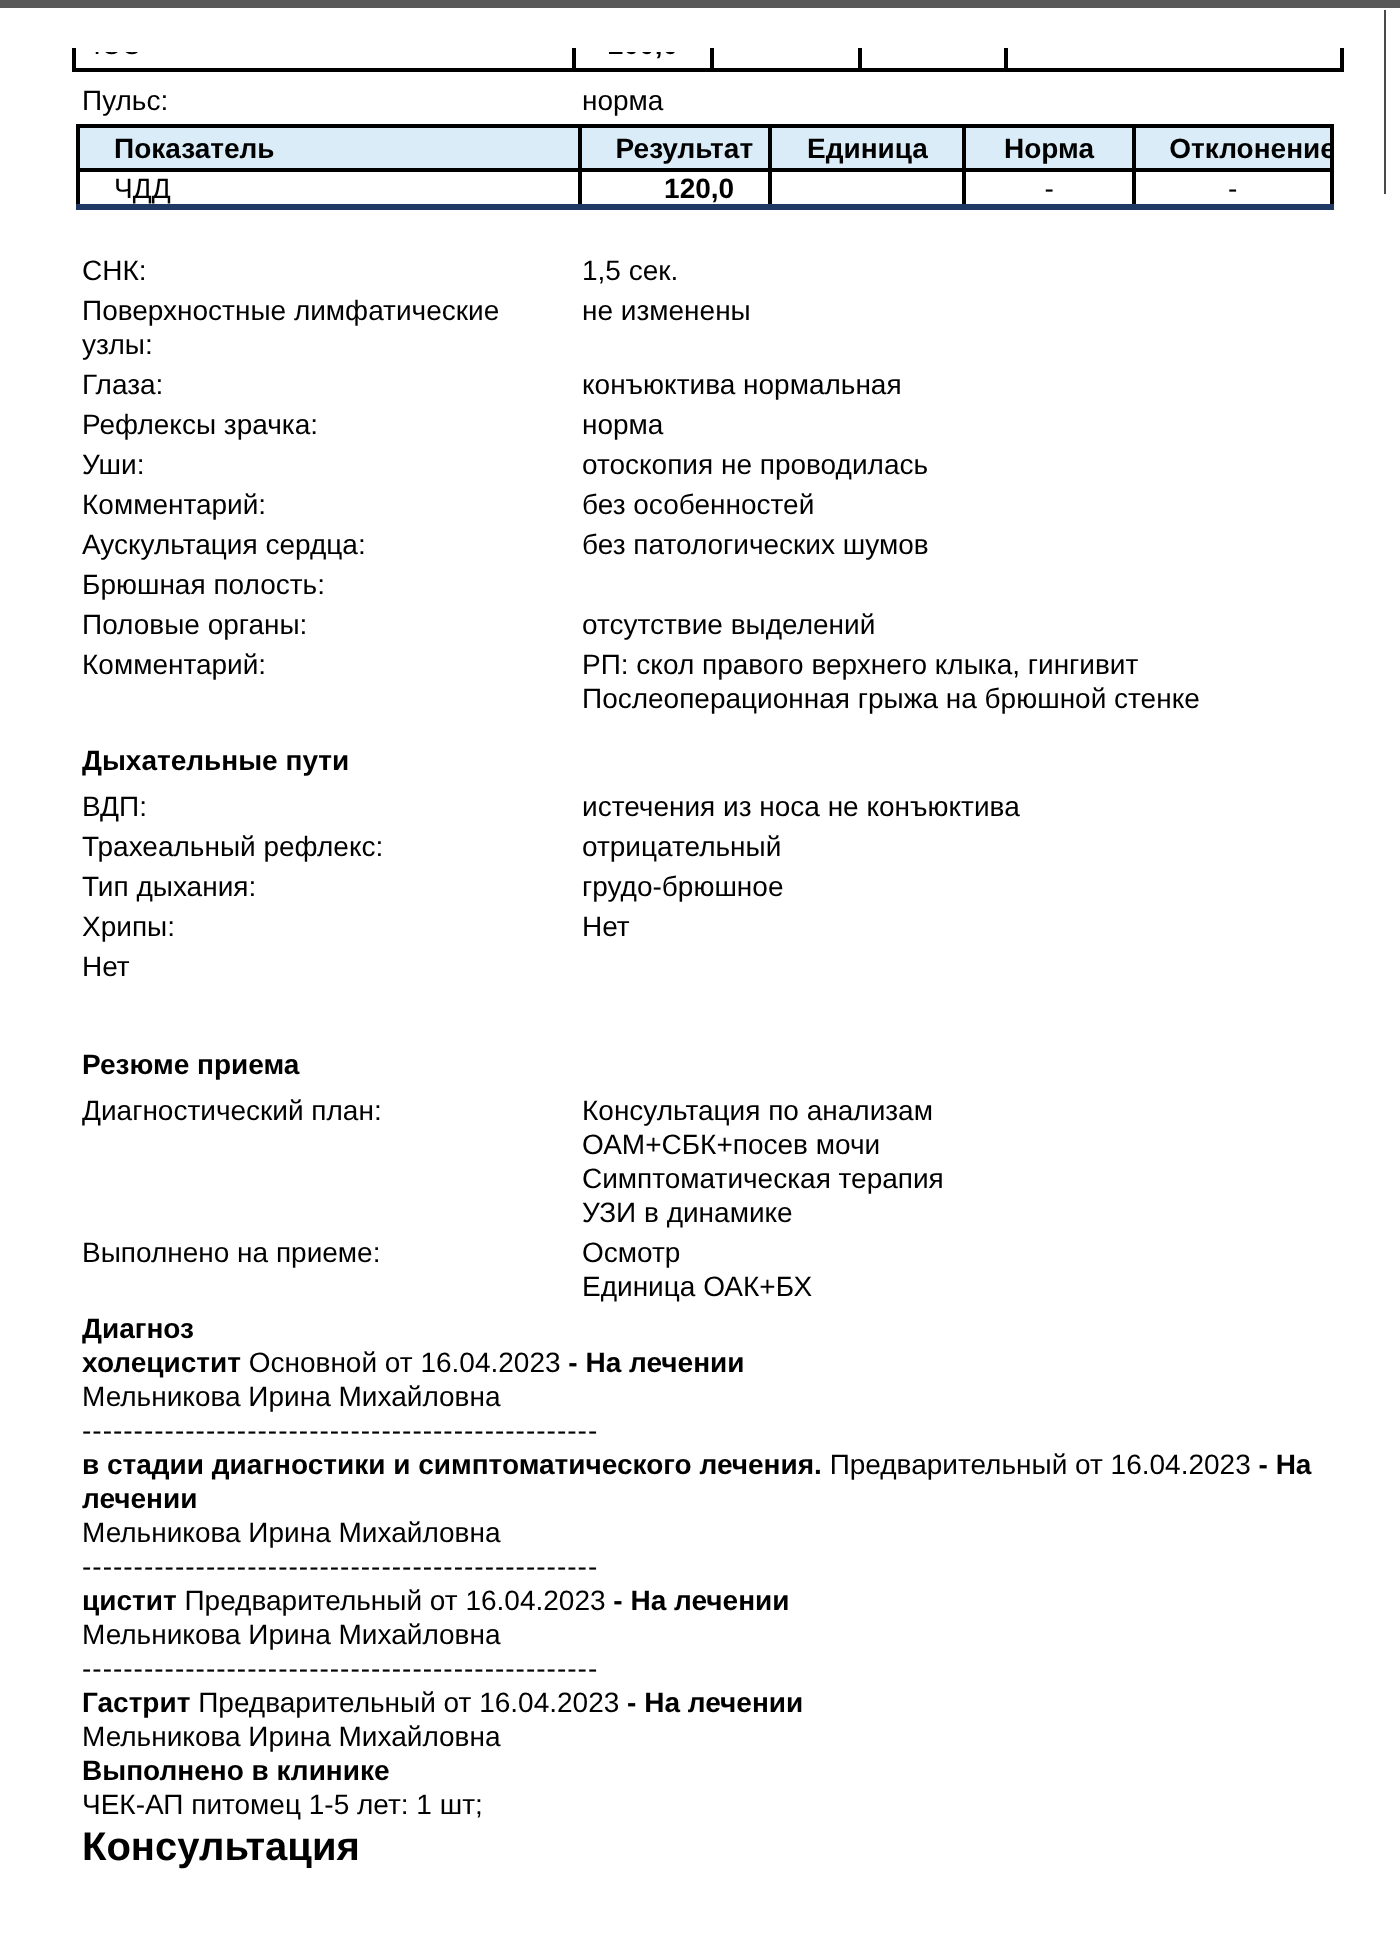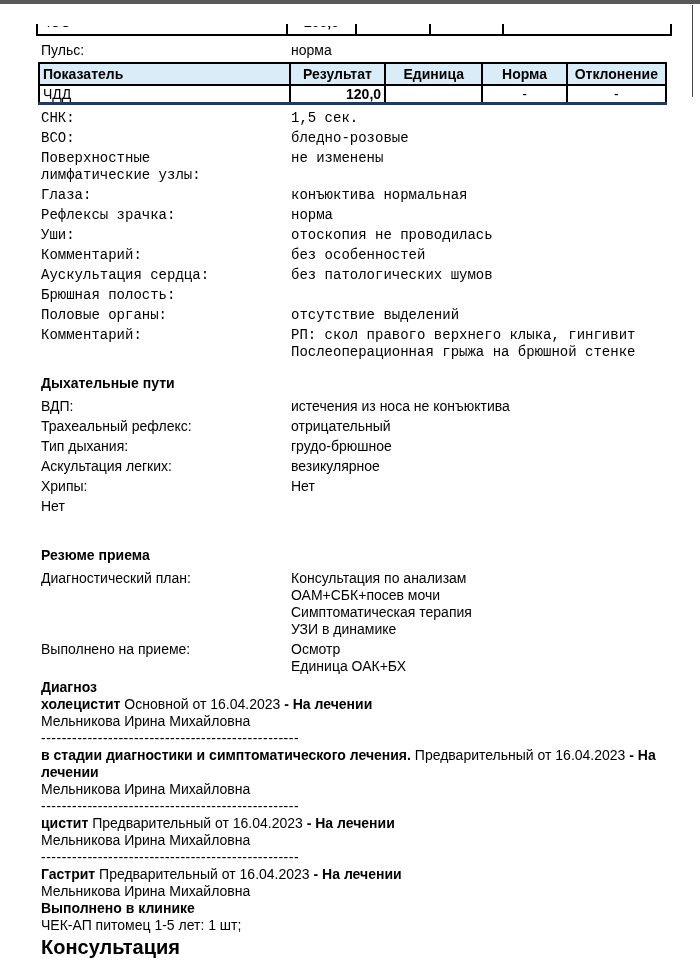--- a/index.html
+++ b/index.html
@@ -20,29 +20,29 @@
 
   
   .content{padding:0 0 0 38px;width:630px;}
   .kv{display:flex;line-height:17px;margin-bottom:3px;padding-left:3px;}
   .kv .k{width:250px;padding-right:28px;box-sizing:border-box;flex-shrink:0;}
   .kv .v{flex:1;white-space:pre-line;}
   .pulse{margin-top:6px;align-items:center;}
 
   
   table.vitals{border-collapse:collapse;margin-top:2px;width:629px;table-layout:fixed;}
-  table.vitals th,table.vitals td{border:2px solid #000;padding:0 3px;overflow:hidden;}
+  table.vitals th,table.vitals td{border:2px solid #000;padding:0 17px;overflow:hidden;}
   table.vitals th{background:#d9ecf7;font-weight:bold;text-align:center;height:20px;}
   table.vitals th.first{text-align:left;}
   table.vitals td{height:16px;}
   table.vitals td.result{font-weight:bold;text-align:right;}
   table.vitals td.center{text-align:center;}
   table.vitals tr.data td{border-bottom:3px solid #1f3864;}
 
-  .exam{margin-top:5px;font-family:Liberation Mono, monospace;}
+  .exam{margin-top:22px;}
   .section-heading{font-weight:bold;line-height:17px;margin:14px 0 6px 0;padding-left:3px;}
   .section-heading.summary{margin-top:32px;}
 
   
   .diag{margin-top:4px;line-height:17px;padding-left:3px;width:655px;}
   .diag .h{font-weight:bold;}
   .diag b{font-weight:bold;}
   .sep{letter-spacing:0.5px;}
   .clinic-h{font-weight:bold;}
   .consult{font-weight:bold;font-size:20px;margin-top:5px;}
@@ -101,24 +101,20 @@
       </tr>
     </tbody>
       </table>
 
     <div class="exam">
       <div class="kv">
         <div class="k">СНК:</div>
         <div class="v">1,5 сек.</div>
       </div>
       <div class="kv">
-        <div class="k">ВСО:</div>
-        <div class="v">бледно-розовые</div>
-      </div>
-      <div class="kv">
         <div class="k">Поверхностные лимфатические узлы:</div>
         <div class="v">не изменены</div>
       </div>
       <div class="kv">
         <div class="k">Глаза:</div>
         <div class="v">конъюктива нормальная</div>
       </div>
       <div class="kv">
         <div class="k">Рефлексы зрачка:</div>
         <div class="v">норма</div>
@@ -155,24 +151,20 @@
         <div class="k">ВДП:</div>
         <div class="v">истечения из носа не конъюктива</div>
       </div>
       <div class="kv">
         <div class="k">Трахеальный рефлекс:</div>
         <div class="v">отрицательный</div>
       </div>
       <div class="kv">
         <div class="k">Тип дыхания:</div>
         <div class="v">грудо-брюшное</div>
-      </div>
-      <div class="kv">
-        <div class="k">Аскультация легких:</div>
-        <div class="v">везикулярное</div>
       </div>
       <div class="kv">
         <div class="k">Хрипы:</div>
         <div class="v">Нет</div>
       </div>
       <div class="kv">
         <div class="v">Нет</div>
       </div>
     </div>
 

